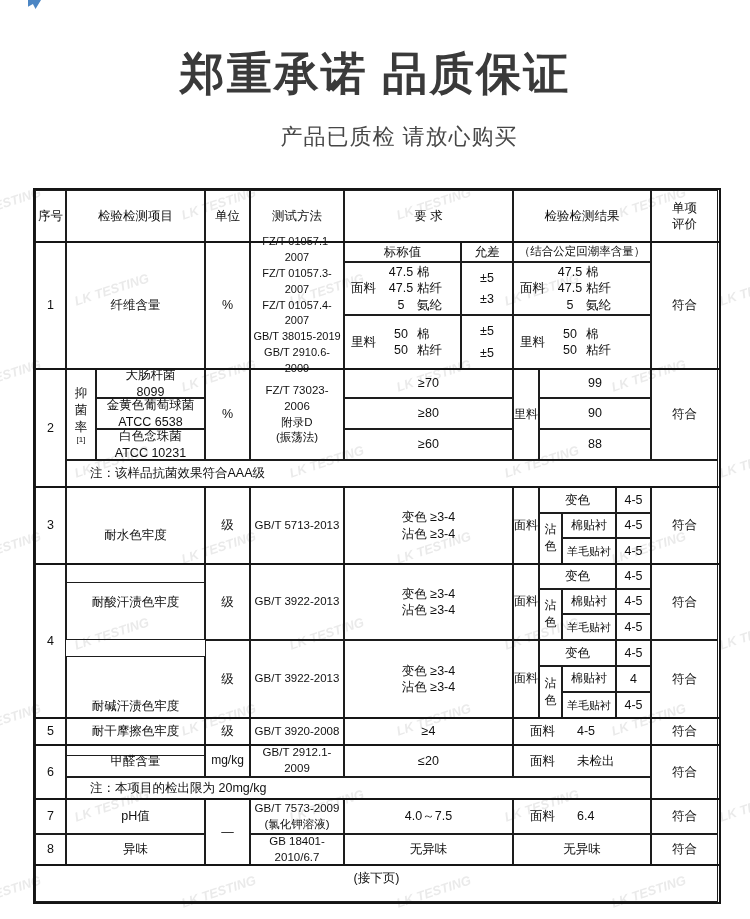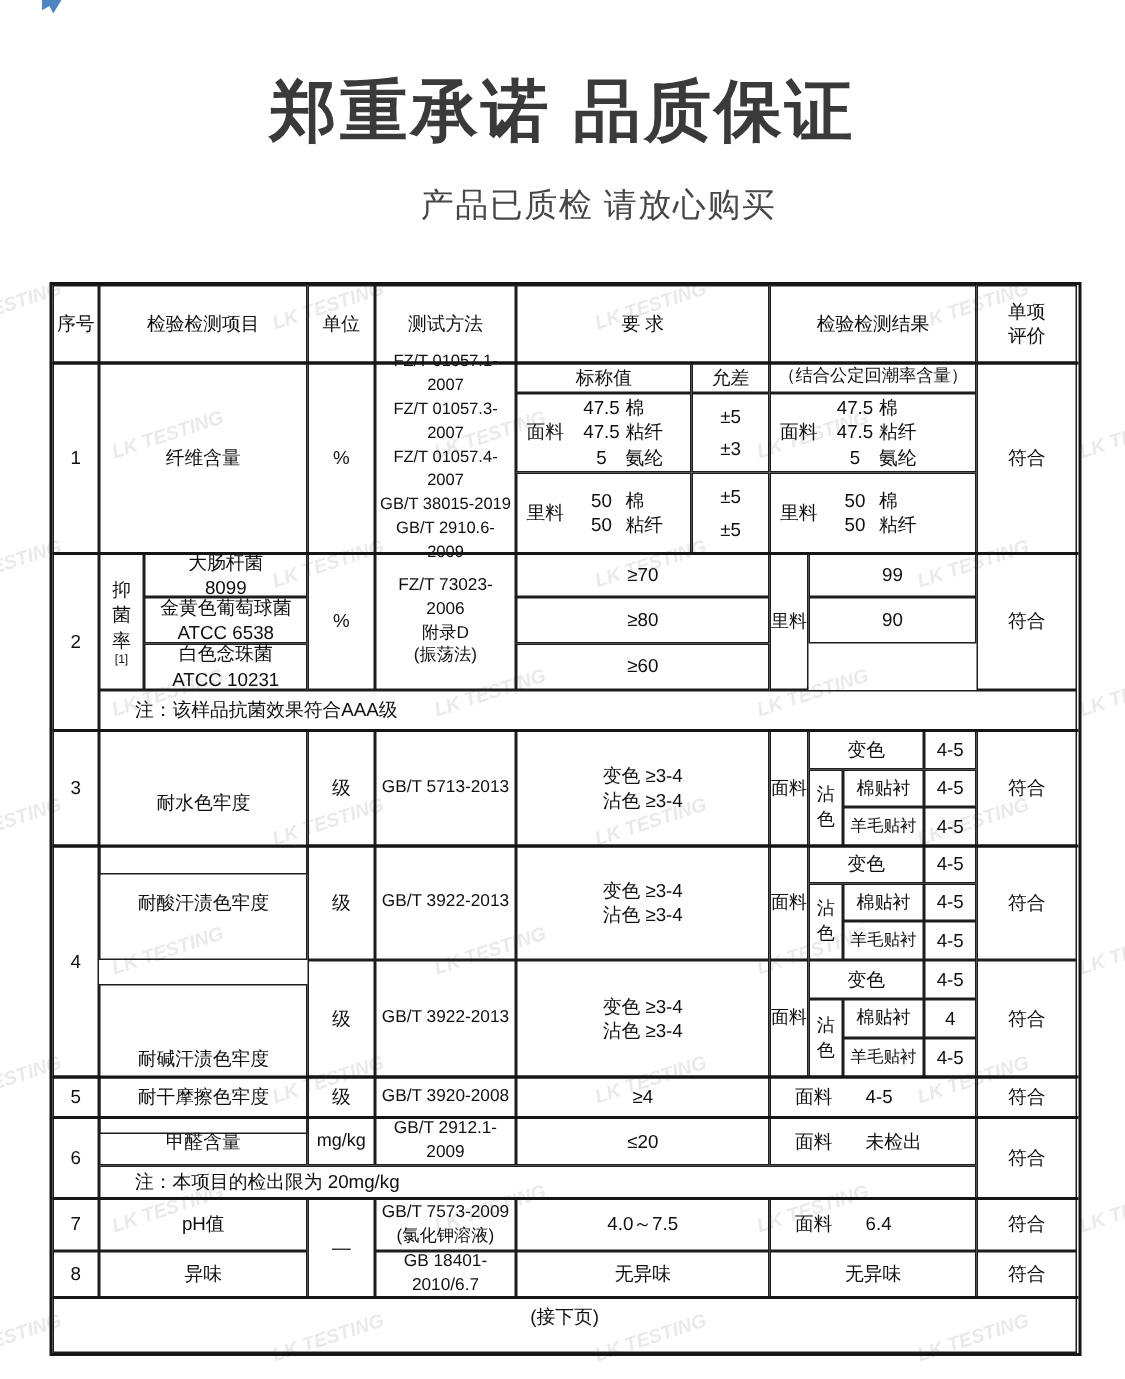--- a/index.html
+++ b/index.html
@@ -201,20 +201,21 @@
       <span>FZ/T 73023-2006</span>
       <span>附录D</span>
       <span>(振荡法)</span>
     </div>
     <div class="c" style="left:309px;top:179px;width:169px;height:29px">≥70</div>
     <div class="c" style="left:309px;top:208px;width:169px;height:31px">≥80</div>
     <div class="c" style="left:309px;top:239px;width:169px;height:31px">≥60</div>
     <div class="c" style="left:478px;top:179px;width:26px;height:91px;font-size:12px;padding:0">里料</div>
     <div class="c" style="left:504px;top:179px;width:112px;height:29px">99</div>
     <div class="c" style="left:504px;top:208px;width:112px;height:31px">90</div>
+    <div class="c" style="left:504px;top:239px;width:112px;height:31px">88</div>
     <div class="c" style="left:616px;top:179px;width:67px;height:91px">符合</div>
     <div class="c note" style="left:31px;top:270px;width:652px;height:27px">注：该样品抗菌效果符合AAA级</div>
 
     <div class="c" style="left:0;top:297px;width:31px;height:77px">3</div>
     <div class="c" style="left:31px;top:297px;width:139px;height:96px">耐水色牢度</div>
     <div class="c" style="left:170px;top:297px;width:45px;height:77px">级</div>
     <div class="c sm2" style="left:215px;top:297px;width:94px;height:77px">GB/T 5713-2013</div>
     <div class="c col" style="left:309px;top:297px;width:169px;height:77px">
       <span>变色 ≥3-4</span>
       <span>沾色 ≥3-4</span>

